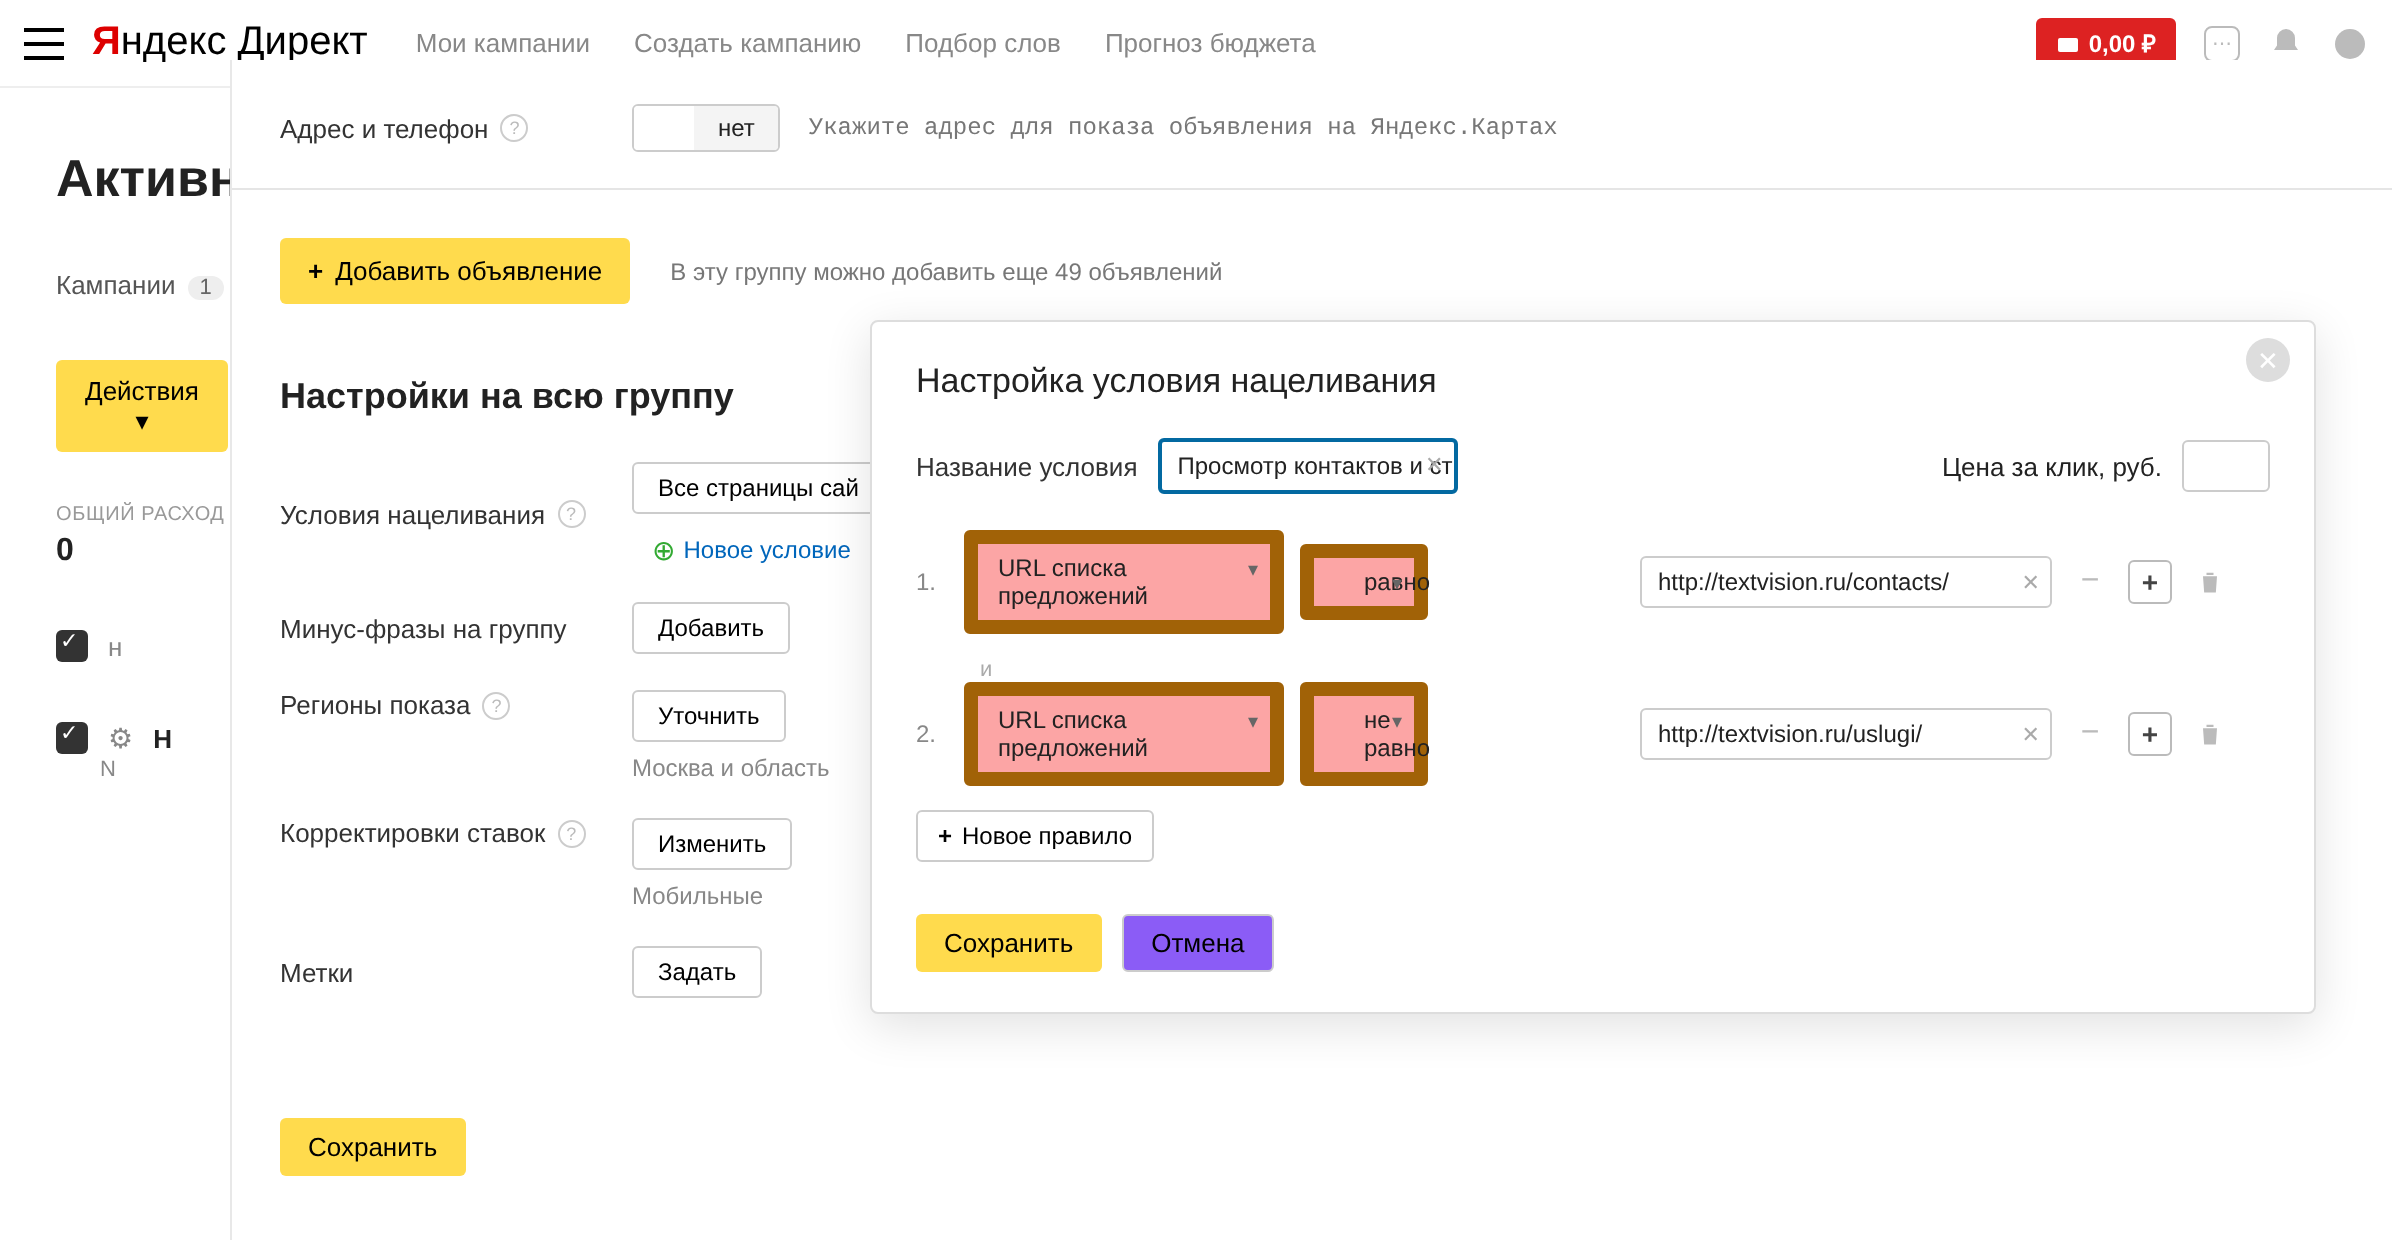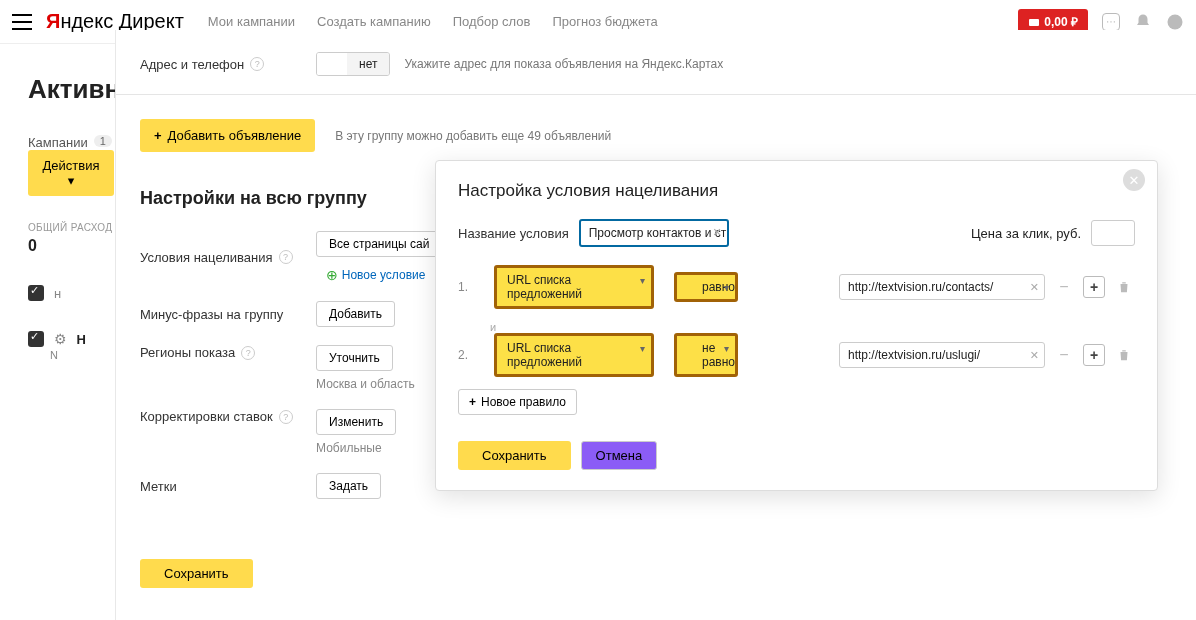--- a/index.html
+++ b/index.html
@@ -14,41 +14,41 @@
 .nav { display: flex; gap: 22px; color: #888; font-size: 13px; }
 .nav span { cursor: pointer; }
 .header-right { margin-left: auto; display: flex; align-items: center; gap: 14px; }
 .balance { background: #d22; color: #fff; padding: 4px 10px; border-radius: 3px; font-size: 12px; font-weight: bold; display: flex; align-items: center; gap: 4px; }
 .dots-icon { width: 18px; height: 18px; border: 1.5px solid #bbb; border-radius: 4px; display: flex; align-items: center; justify-content: center; color: #bbb; font-size: 10px; }
 .bell-icon, .info-header-icon { width: 18px; height: 18px; color: #bbb; fill: #bbb; }
 
 
 .sidebar { position: absolute; left: 0; top: 44px; width: 114px; height: 576px; background: #fff; padding-top: 30px; }
 .page-title { font-size: 26px; font-weight: bold; padding-left: 28px; margin-bottom: 30px; }
-.side-sub { padding-left: 28px; font-size: 13px; color: #555; display: flex; align-items: flex-start; gap: 6px; }
+.side-sub { padding-left: 28px; font-size: 13px; color: #555; display: flex; align-items: flex-end; gap: 6px; margin-bottom: 30px; }
 .side-badge { background: #eee; border-radius: 10px; padding: 0 6px; font-size: 11px; color: #666; }
 .actions-btn { margin-left: 28px; background: #ffdb4d; border: none; padding: 8px 12px; border-radius: 3px; font-size: 13px; cursor: pointer; }
 .spend-label { padding-left: 28px; margin-top: 26px; font-size: 10px; color: #999; letter-spacing: 0.3px; }
 .spend-val { padding-left: 28px; font-size: 16px; font-weight: bold; margin-top: 4px; }
 .side-row { display: flex; align-items: center; gap: 10px; padding: 12px 0 0 28px; margin-top: 18px; }
 .checkbox { width: 16px; height: 16px; background: #333; border-radius: 3px; display: inline-block; position: relative; }
 .checkbox::after { content: '✓'; color: #fff; font-size: 11px; position: absolute; left: 2px; top: -1px; }
 .gear { color: #888; font-size: 14px; }
 .side-h { font-weight: bold; font-size: 13px; color: #222; }
 .side-n { font-size: 11px; color: #888; margin-left: 50px; margin-top: 2px; }
 
 
 .main { position: absolute; left: 115px; top: 30px; right: 0; bottom: 0; background: #fff; border-left: 1px solid #e8e8e8; padding: 22px 24px; }
 .form-row { display: flex; align-items: center; margin-bottom: 18px; font-size: 13px; }
 .form-label { width: 176px; color: #333; display: flex; align-items: center; gap: 6px; }
 .qmark { width: 14px; height: 14px; border: 1px solid #ccc; border-radius: 50%; display: inline-flex; align-items: center; justify-content: center; font-size: 9px; color: #bbb; }
 .toggle-no { display: inline-flex; border: 1px solid #ccc; border-radius: 3px; overflow: hidden; }
 .toggle-no .empty { width: 30px; background: #fff; }
 .toggle-no .label { padding: 4px 12px; background: #f4f4f4; font-size: 12px; }
-.hint { color: #777; font-size: 12px; margin-left: 14px; }
+.hint { color: #777; font-size: 12px; margin-left: 14px; font-family: Liberation Mono, monospace; }
 
 .divider { border-top: 1px solid #e5e5e5; margin: 18px -24px 24px -24px; }
 
 .add-ad-row { display: flex; align-items: center; gap: 20px; }
 .btn-yellow { background: #ffdb4d; border: none; padding: 9px 14px; border-radius: 3px; font-size: 13px; cursor: pointer; display: inline-flex; align-items: center; gap: 6px; }
 .btn-yellow::before { content: '+'; font-weight: bold; }
 .ad-hint { color: #777; font-size: 12px; }
 
 .section-title { font-size: 18px; font-weight: bold; margin: 36px 0 22px 0; }
 
@@ -65,37 +65,37 @@
 .modal-title { font-size: 17px; margin-bottom: 18px; }
 .modal-row1 { display: flex; align-items: center; gap: 10px; font-size: 13px; margin-bottom: 18px; }
 .modal-row1 .lbl { color: #333; }
 .input-name { border: 2px solid #0369a1; border-radius: 3px; padding: 5px 22px 5px 8px; width: 150px; font-size: 12px; position: relative; white-space: nowrap; overflow: hidden; }
 .input-name .x { position: absolute; right: 5px; top: 5px; color: #aaa; font-size: 11px; cursor: pointer; }
 .price-lbl { margin-left: auto; font-size: 13px; }
 .price-input { border: 1px solid #ccc; border-radius: 3px; width: 44px; height: 26px; }
 
 .rule-row { display: flex; align-items: center; gap: 8px; margin-bottom: 12px; font-size: 13px; }
 .rule-num { width: 16px; color: #888; font-size: 12px; }
-.select { border: 3px solid #a16207; border-radius: 3px; padding: 5px 24px 5px 10px; font-size: 12px; background: #fde047; position: relative; cursor: pointer; margin-left: 12px; }
+.select { border: 7px solid #a16207; border-radius: 3px; padding: 5px 24px 5px 10px; font-size: 12px; background: #fca5a5; position: relative; cursor: pointer; }
 .select .chev { position: absolute; right: 6px; top: 7px; font-size: 10px; color: #666; }
 .sel-url { width: 160px; }
 .sel-eq { width: 64px; padding-left: 25px; }
 .url-input { border: 1px solid #ccc; border-radius: 3px; padding: 5px 22px 5px 8px; width: 206px; font-size: 12px; position: relative; }
 .url-input .x { position: absolute; right: 5px; top: 6px; color: #aaa; font-size: 11px; cursor: pointer; }
 .minus-btn, .plus-btn, .trash-btn { width: 22px; height: 22px; display: inline-flex; align-items: center; justify-content: center; cursor: pointer; border-radius: 3px; }
 .minus-btn { color: #bbb; font-size: 16px; }
 .plus-btn { border: 1px solid #bbb; color: #444; font-size: 14px; font-weight: bold; }
 .trash-btn { color: #bbb; }
 .and-sep { font-size: 11px; color: #aaa; margin-left: 32px; }
 
 .new-rule-btn { border: 1px solid #ccc; background: #fff; padding: 5px 10px; border-radius: 3px; font-size: 12px; display: inline-flex; align-items: center; gap: 5px; cursor: pointer; }
 .new-rule-btn::before { content: '+'; font-weight: bold; }
 
 .modal-footer { display: flex; gap: 10px; margin-top: 26px; }
-.btn-save { background: #ffdb4d; border: none; padding: 7px 24px; border-radius: 3px; font-size: 13px; cursor: pointer; }
+.btn-save { background: #ffdb4d; border: none; padding: 7px 14px; border-radius: 3px; font-size: 13px; cursor: pointer; }
 .btn-cancel { background: #8b5cf6; border: 1px solid #ccc; padding: 6px 14px; border-radius: 3px; font-size: 13px; cursor: pointer; }
 .rule-spacer { flex: 1; max-width: 90px; }
 </style>
 </head>
 <body>
 
 <div class="header">
   <div class="hamburger">
       <span></span>
       <span></span>

